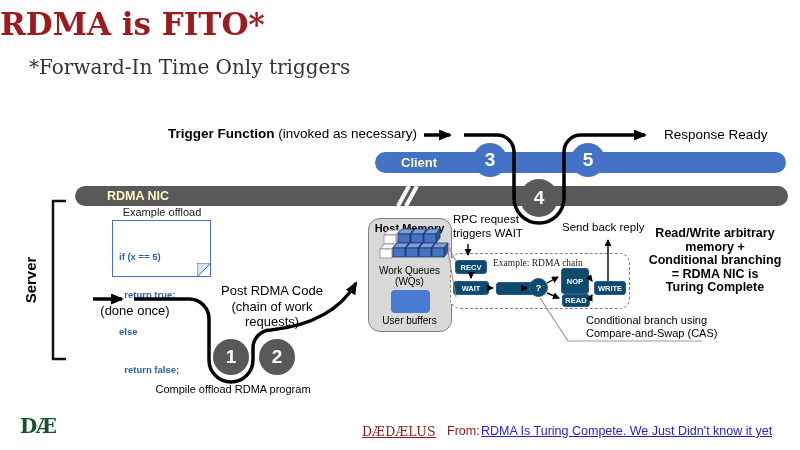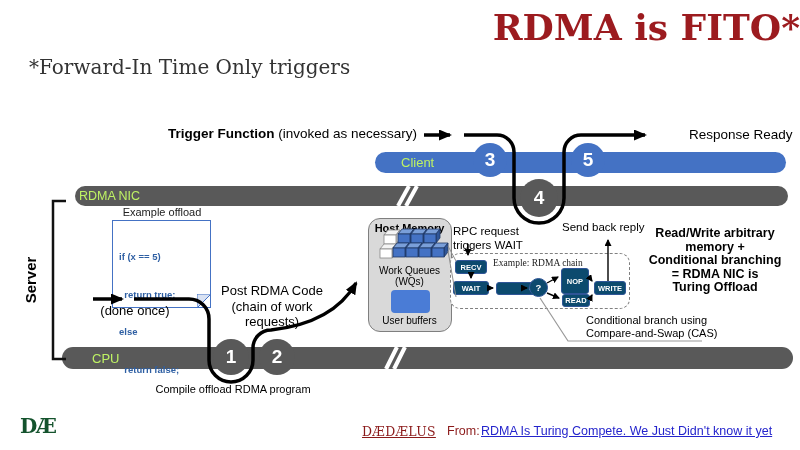--- a/index.html
+++ b/index.html
@@ -1,55 +1,52 @@
 <!DOCTYPE html>
 <html><head>
 <meta charset="utf-8">
 <style>
   html,body{margin:0;padding:0;background:#fff;}
   .slide{position:relative;width:800px;height:450px;background:#fff;overflow:hidden;font-family:"Liberation Sans",sans-serif;}
   .abs{position:absolute;}
   .serif{font-family:"DejaVu Serif",serif;}
   .sans{font-family:"Liberation Sans",sans-serif;}
-  .title{left:0;top:6px;width:800px;text-align:right;font-size:36px;font-weight:600;color:#9C1B1F;}
+  .title{left:0;top:6px;width:800px;text-align:left;font-size:31px;font-weight:600;color:#9C1B1F;}
   .subtitle{left:29px;top:55px;font-size:20px;color:#333;}
-  .bar{position:absolute;color:#bef264;font-weight:normal;display:flex;align-items:center;text-align:center;}
+  .bar{position:absolute;color:#fef9c3;font-weight:bold;display:flex;align-items:center;text-align:center;}
   .circle{position:absolute;border-radius:50%;color:#fff;font-weight:bold;display:flex;align-items:center;justify-content:center;font-size:19px;}
   .blue{background:#4472C4;}
   .gray{background:#595959;}
-  .note{left:112px;top:220px;width:99px;height:88px;background:#fff;border:1.5px solid #4472C4;box-sizing:border-box;}
+  .note{left:112px;top:220px;width:99px;height:57px;background:#fff;border:1.5px solid #4472C4;box-sizing:border-box;}
   .code{white-space:pre;font-size:9.5px;font-weight:bold;color:#2E5FA3;line-height:12.5px;padding:5px 0 0 6px;}
   .hostbox{left:368px;top:218px;width:84px;height:114px;background:#D9D9D9;border:1.5px solid #7F7F7F;border-radius:12px;box-sizing:border-box;}
   .cnode{position:absolute;background:#0c4a6e;border:1px solid #2F5597;color:#fff;font-weight:bold;font-size:7.5px;display:flex;align-items:center;justify-content:center;border-radius:3px;box-sizing:border-box;}
   .chainbox{left:450px;top:253px;width:180px;height:56px;border:1.3px dashed #808080;border-radius:10px;background:#fff;box-sizing:border-box;}
   .ctr{text-align:center;}
   svg.overlay{position:absolute;left:0;top:0;pointer-events:none;}
   a.cite{color:#2424CC;text-decoration:underline;}
 </style>
 </head>
 <body>
 
 <div class="slide">
 
   <div class="abs serif title">RDMA is FITO*</div>
   <div class="abs serif subtitle">*Forward-In Time Only triggers</div>
 
   <div class="abs sans" style="left:168px;top:126px;font-size:13.5px;color:#000;">
     <span style="font-weight:bold;">Trigger Function</span><span> (invoked as necessary)</span>
   </div>
-  <div class="abs sans" style="left:689px;top:127px;font-size:13.5px;text-align:center;">Response Ready</div>
+  <div class="abs sans" style="left:664px;top:127px;font-size:13.5px;text-align:center;">Response Ready</div>
 
   <div class="bar blue" style="left:375px;top:152px;width:411px;height:21px;border-radius:11px;padding-left:26px;font-size:13px;box-sizing:border-box;">
     <span>Client</span>
   </div>
-  <div class="bar gray" style="left:75px;top:186px;width:713px;height:20px;border-radius:10px;padding-left:4px;font-size:12.5px;box-sizing:border-box;">
+  <div class="bar gray" style="left:75px;top:186px;width:713px;height:20px;border-radius:10px;padding-left:32px;font-size:12.5px;box-sizing:border-box;">
     <span>RDMA NIC</span>
-  </div>
-  <div class="bar gray" style="left:62px;top:347px;width:731px;height:22px;border-radius:11px;padding-left:30px;font-size:13px;box-sizing:border-box;">
-    <span>CPU</span>
   </div>
 
   <div class="circle blue" style="left:473px;top:143px;width:34px;height:34px;">3</div>
   <div class="circle blue" style="left:571px;top:143px;width:34px;height:34px;">5</div>
   <div class="circle gray" style="left:520px;top:179px;width:38px;height:38px;">4</div>
   <div class="circle gray" style="left:213px;top:339px;width:36px;height:36px;">1</div>
   <div class="circle gray" style="left:259px;top:339px;width:36px;height:36px;">2</div>
 
   <div class="abs sans" style="left:1px;top:271px;width:60px;height:18px;text-align:center;font-weight:bold;font-size:15px;transform:rotate(-90deg);">Server</div>
 
@@ -79,21 +76,21 @@
   <div class="abs sans ctr" style="left:143px;top:383px;width:180px;font-size:11px;">Compile offload RDMA program</div>
 
   <div class="abs hostbox">
     <div class="abs sans ctr" style="left:0;top:3px;width:81px;font-size:11px;font-weight:bold;">Host Memory</div>
     <div class="abs sans ctr" style="left:0;top:46px;width:81px;font-size:10px;">Work Queues</div>
     <div class="abs sans ctr" style="left:0;top:57px;width:81px;font-size:10px;">(WQs)</div>
     <div class="abs" style="left:22px;top:71px;width:39px;height:23px;background:#4A7CD6;border-radius:4px;"></div>
     <div class="abs sans ctr" style="left:0;top:96px;width:81px;font-size:10px;">User buffers</div>
   </div>
 
-  <div class="abs sans" style="left:453px;top:225px;font-size:11.5px;line-height:13.5px;">
+  <div class="abs sans" style="left:453px;top:213px;font-size:11.5px;line-height:13.5px;">
     <div>RPC request</div>
     <div>triggers WAIT</div>
   </div>
   <div class="abs sans" style="left:562px;top:221px;font-size:11.5px;">Send back reply</div>
 
   <div class="abs chainbox">
     <div class="abs sans" style="left:42px;top:4px;font-size:9.5px;color:#222;font-family:Liberation Serif, serif;">Example: RDMA chain</div>
   </div>
   <div class="cnode" style="left:455px;top:260px;width:32px;height:14px;">RECV</div>
   <div class="cnode" style="left:453px;top:281px;width:36px;height:14px;">WAIT</div>
@@ -101,21 +98,21 @@
   <div class="cnode" style="left:529px;top:278px;width:19px;height:19px;border-radius:50%;font-size:9.5px;">?</div>
   <div class="cnode" style="left:561px;top:268px;width:28px;height:26px;">NOP</div>
   <div class="cnode" style="left:562px;top:294px;width:28px;height:13px;">READ</div>
   <div class="cnode" style="left:594px;top:281px;width:32px;height:14px;">WRITE</div>
 
   <div class="abs sans ctr" style="left:633px;top:227px;width:164px;font-size:12.5px;font-weight:bold;line-height:13.5px;">
     <div>Read/Write arbitrary</div>
     <div>memory +</div>
     <div>Conditional branching</div>
     <div>= RDMA NIC is</div>
-    <div>Turing Offload</div>
+    <div>Turing Complete</div>
   </div>
 
   <div class="abs sans" style="left:586px;top:314px;font-size:11px;line-height:12.5px;">
     <div>Conditional branch using</div>
     <div>Compare-and-Swap (CAS)</div>
   </div>
 
   <div class="abs serif" style="left:20px;top:414px;font-size:20px;font-weight:bold;color:#14532d;letter-spacing:-1px;">DÆ</div>
   <div class="abs serif" style="left:362px;top:424px;font-size:12.5px;color:#8B1A1A;letter-spacing:0.3px;text-decoration:underline;">DÆDÆLUS</div>
   <div class="abs sans" style="left:447px;top:424px;font-size:12.5px;color:#8B1A1A;">From:</div>

